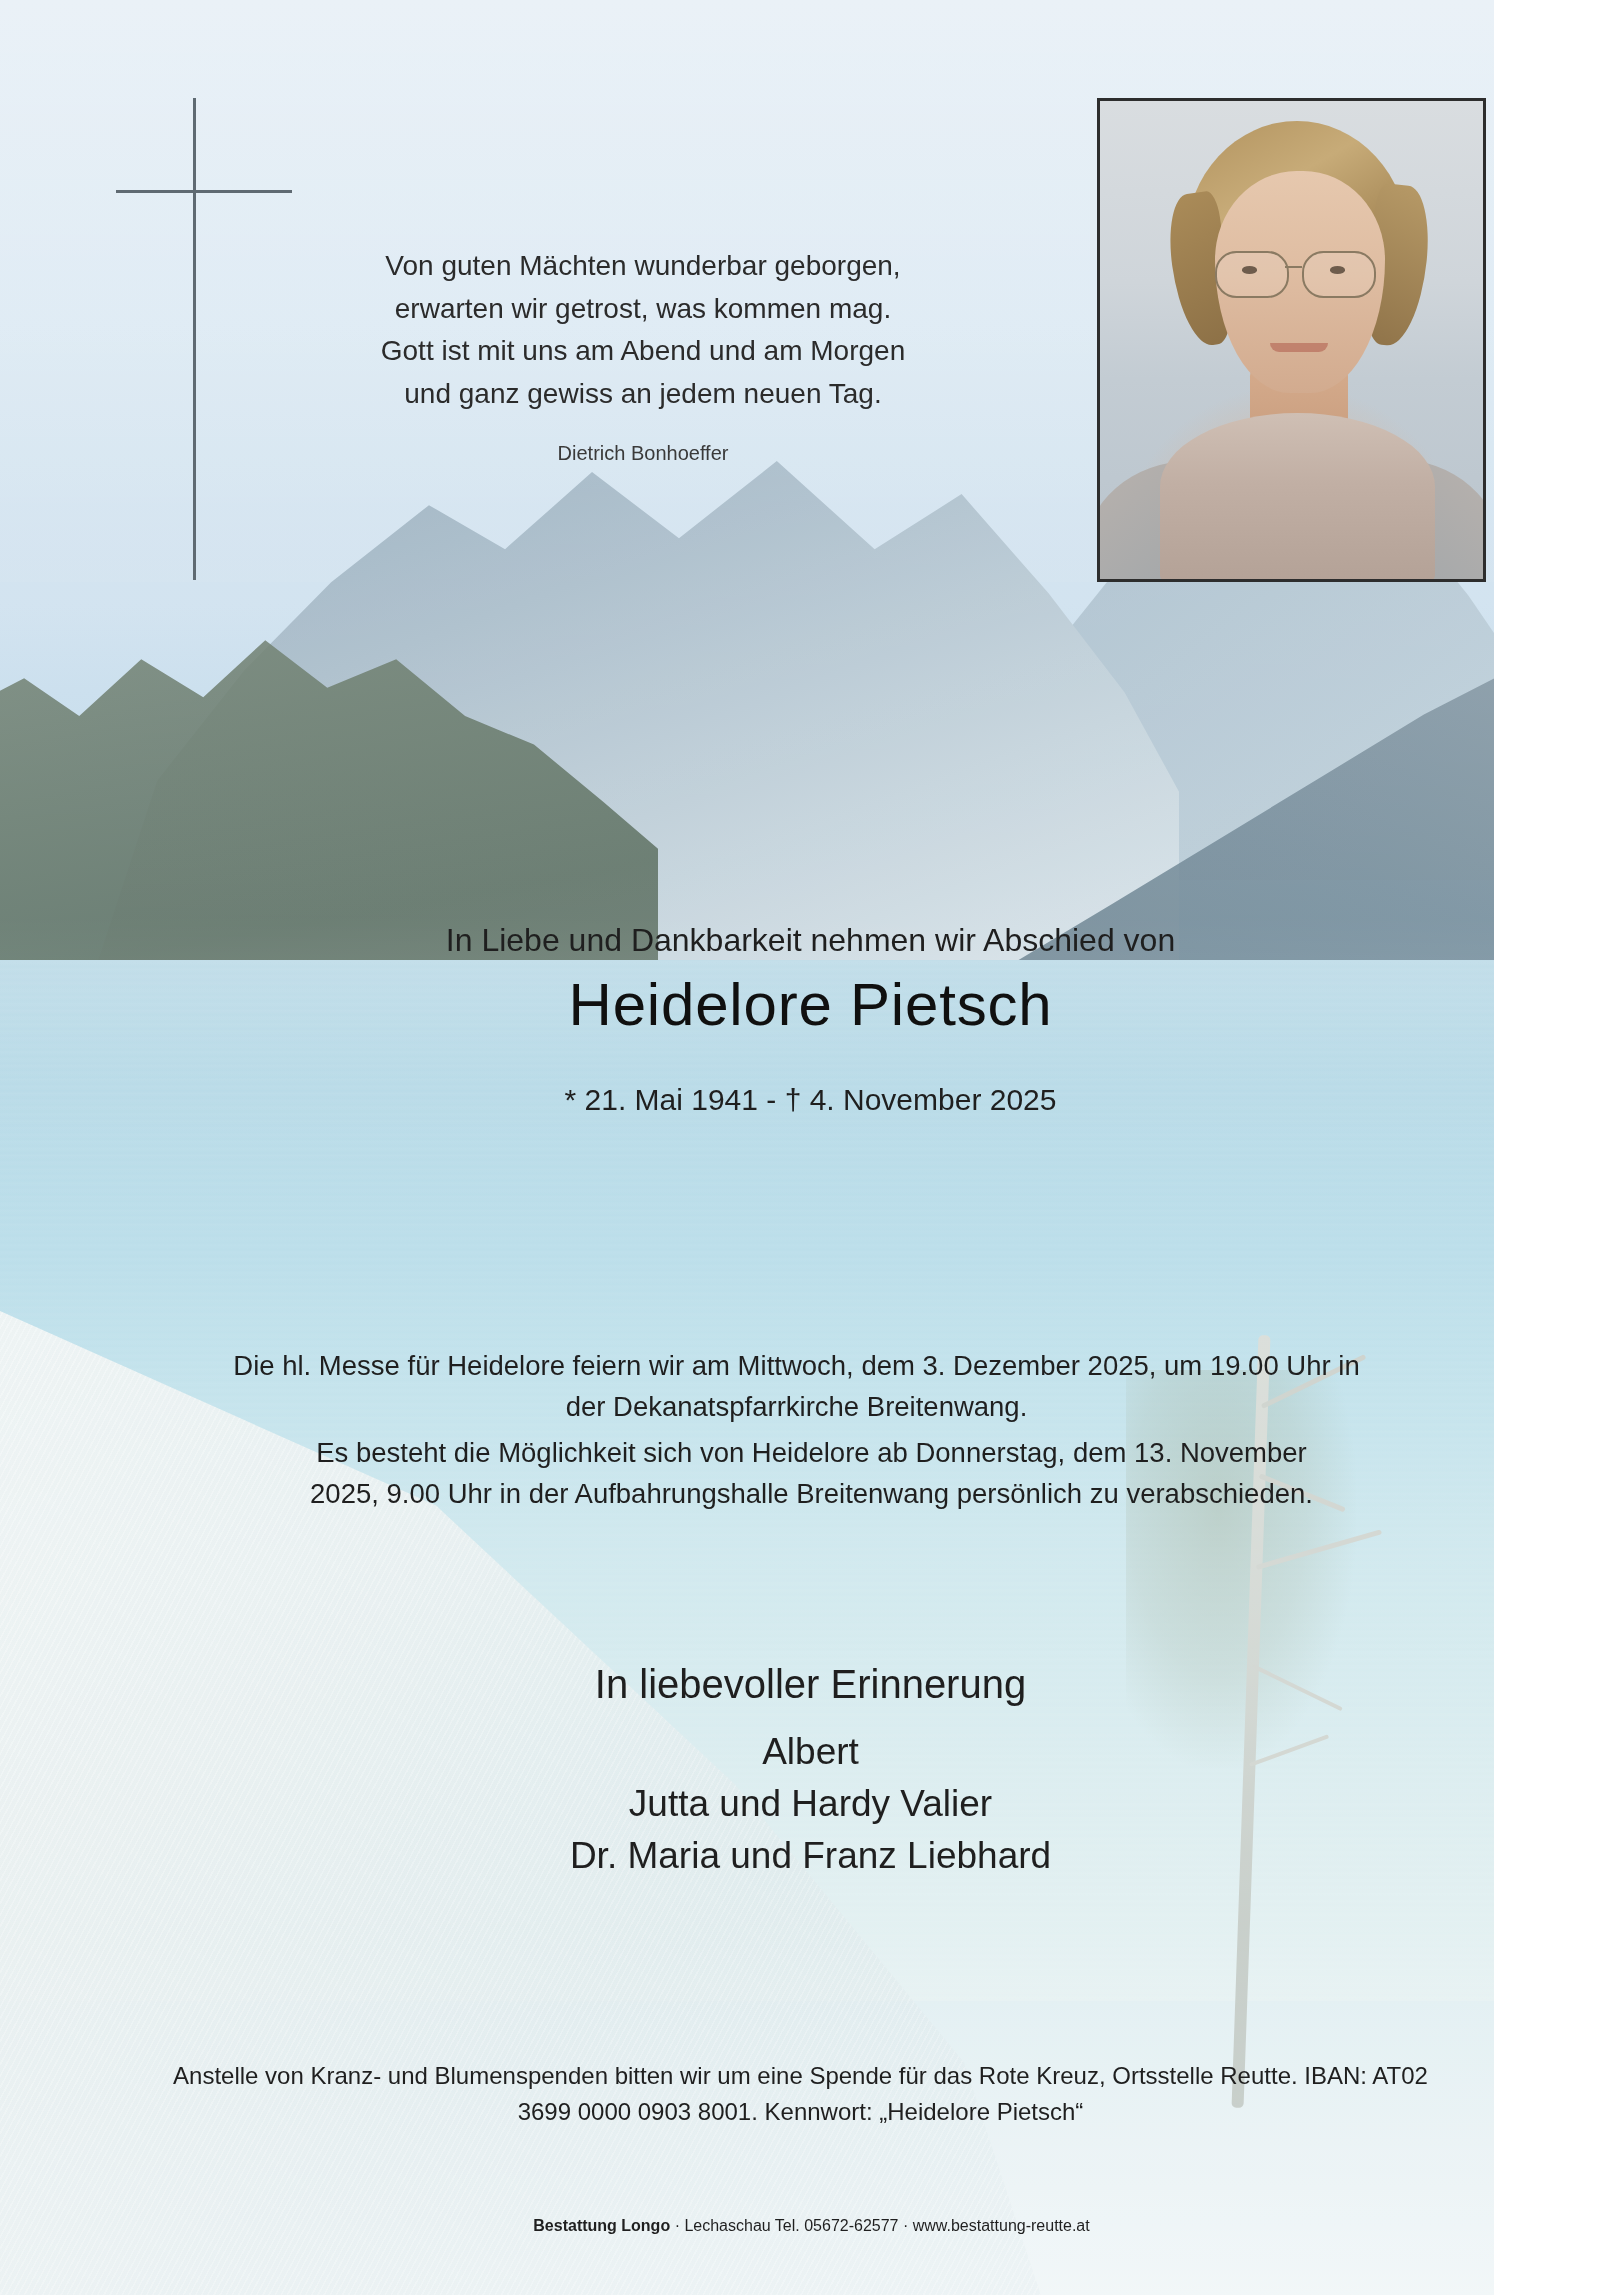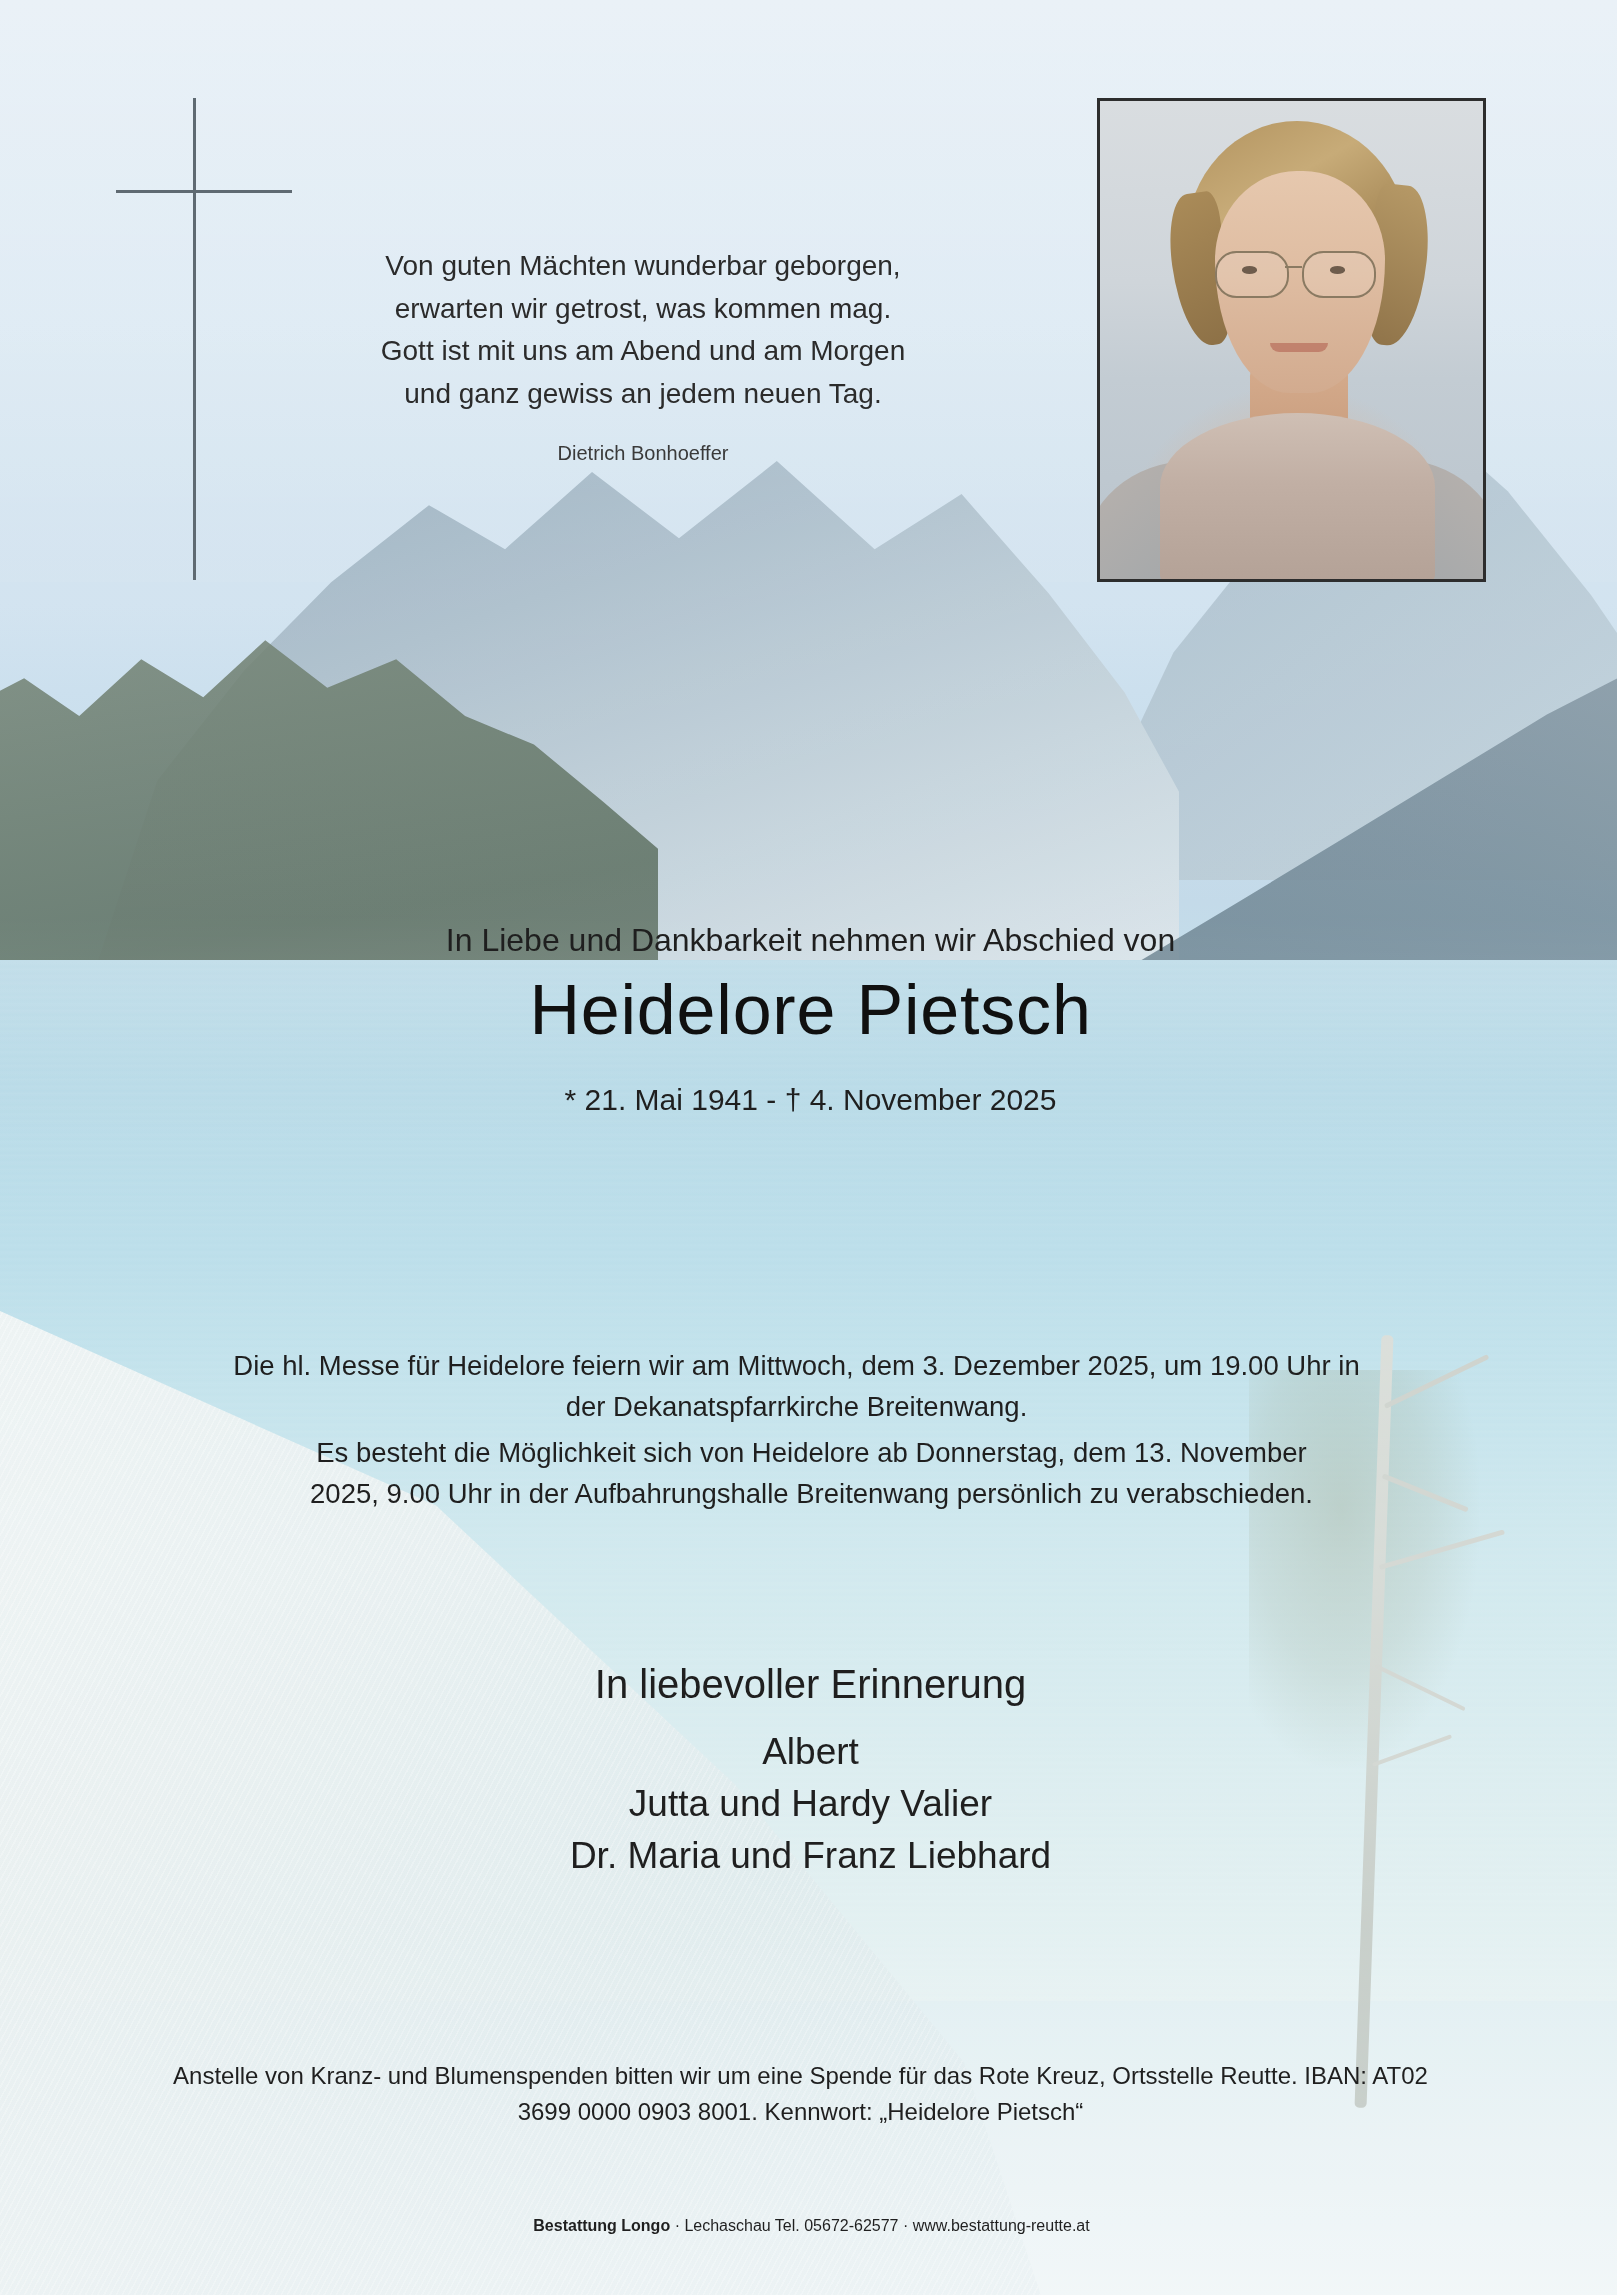--- a/index.html
+++ b/index.html
@@ -5,21 +5,21 @@
   html, body {
     margin: 0;
     padding: 0;
     background: #ffffff;
   }
   body {
     font-family: "Liberation Sans", sans-serif;
   }
   .card {
     position: relative;
-    width: 1617px;
+    width: 1494px;
     height: 2295px;
     overflow: hidden;
     background: #eaf2f7;
   }
 
   
   .bg {
     position: absolute;
     inset: 0;
     background:
@@ -291,21 +291,21 @@
   .center-block {
     position: absolute;
     left: 145px;
     width: 1331px;
     text-align: center;
     color: #1f1f1f;
   }
   .intro { top: 922px; font-size: 32px; }
   .name {
     top: 970px;
-    font-size: 70px;
+    font-size: 60px;
     letter-spacing: 0.8px;
     color: #101010;
   }
   .dates { top: 1083px; font-size: 30px; }
 
   .para { font-size: 27.5px; line-height: 1.5; }
   .para1 { top: 1218px; }
   .para2 { top: 1345px; }
   .para3 { top: 1432px; }
 

